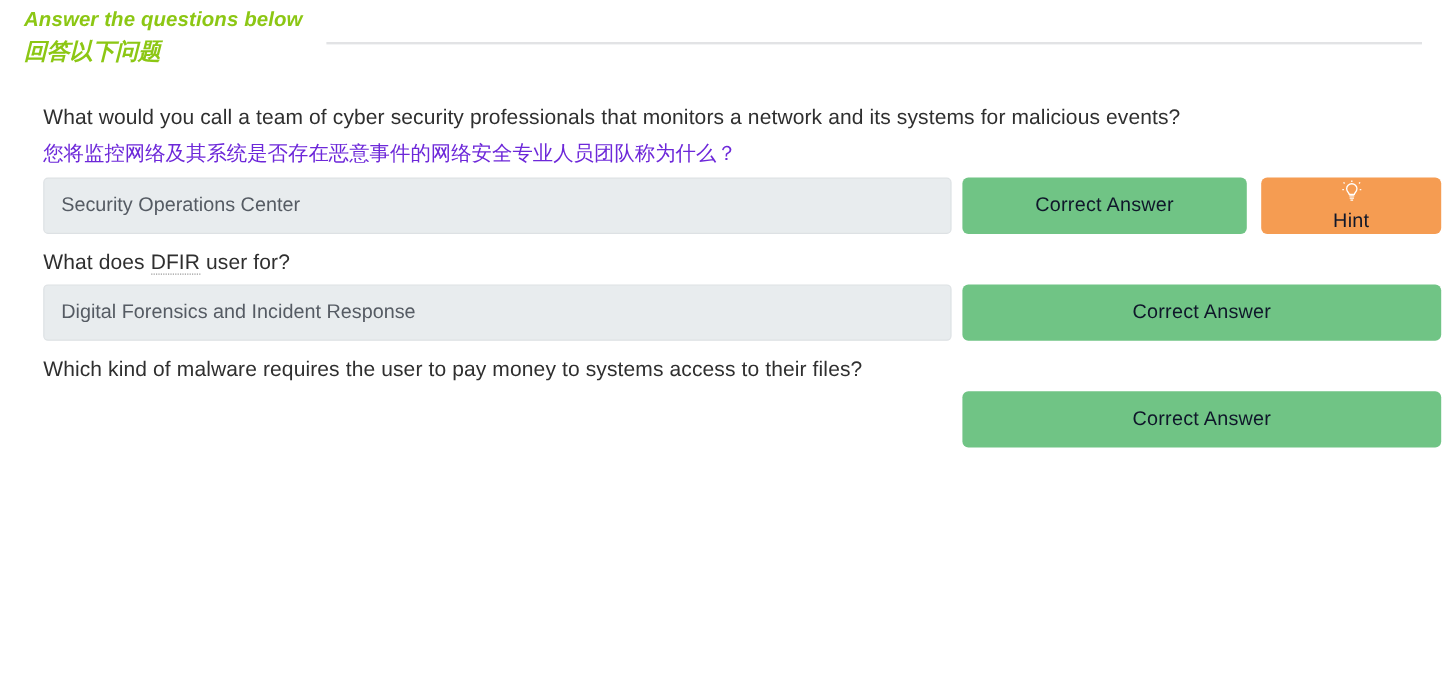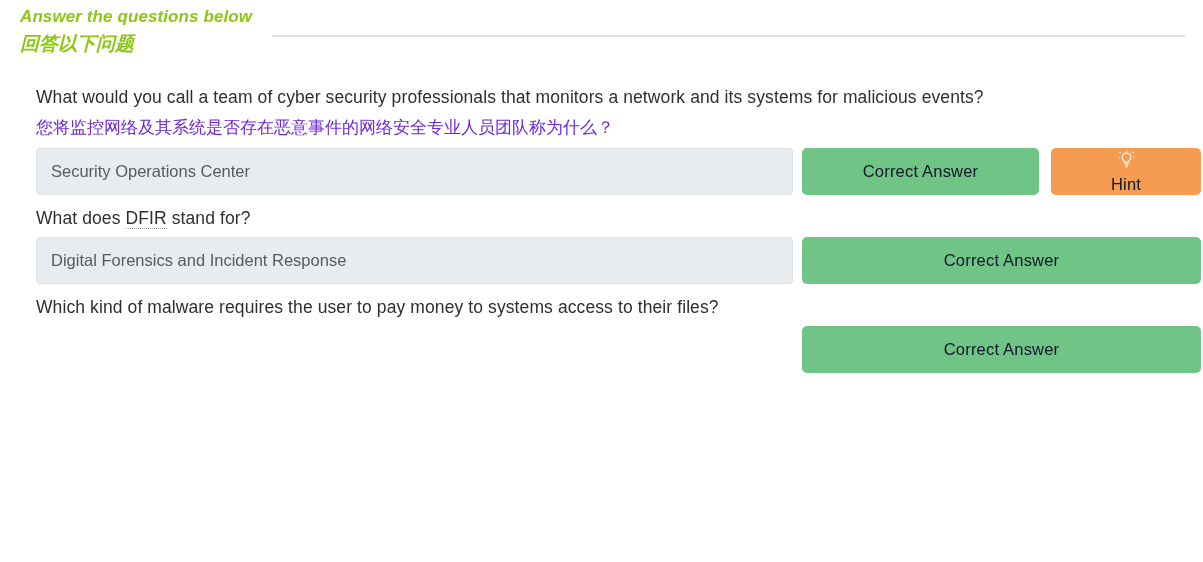--- a/index.html
+++ b/index.html
@@ -185,21 +185,21 @@
               <line x1="0.6" y1="8.0" x2="1.9" y2="8.0" stroke="#ffffff" stroke-width="1.1"></line>
               <line x1="16.4" y1="8.0" x2="15.1" y2="8.0" stroke="#ffffff" stroke-width="1.1"></line>
             </svg>
           </span>
           <span>Hint</span>
         </button>
       </div>
     </div>
 
     <div class="question-block">
-      <p class="q-text"><span>What does </span><span class="abbr">DFIR</span><span> stand for?</span></p>
+      <p class="q-text"><span>What does </span><span class="abbr">DFIR</span><span> user for?</span></p>
       <div class="answer-row">
         <input class="answer-input" type="text" value="Digital Forensics and Incident Response" style="">
         <button class="btn btn-correct full">
           <span>Correct Answer</span>
         </button>
       </div>
     </div>
 
     <div class="question-block">
       <p class="q-text">

